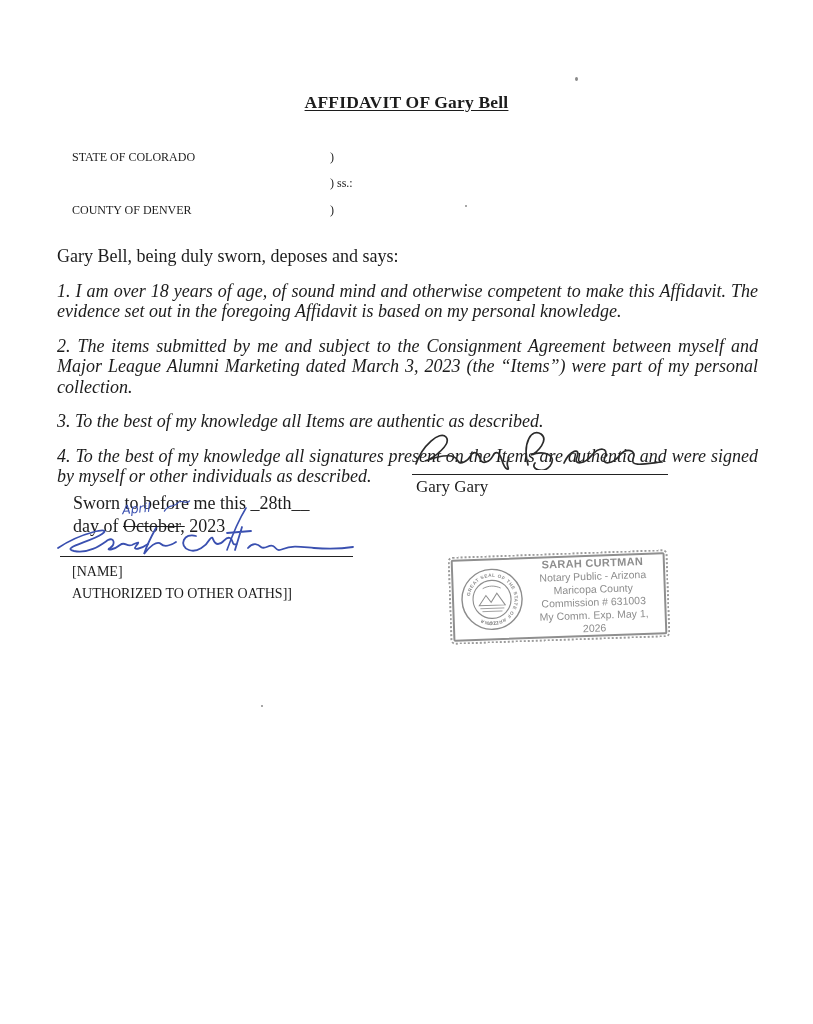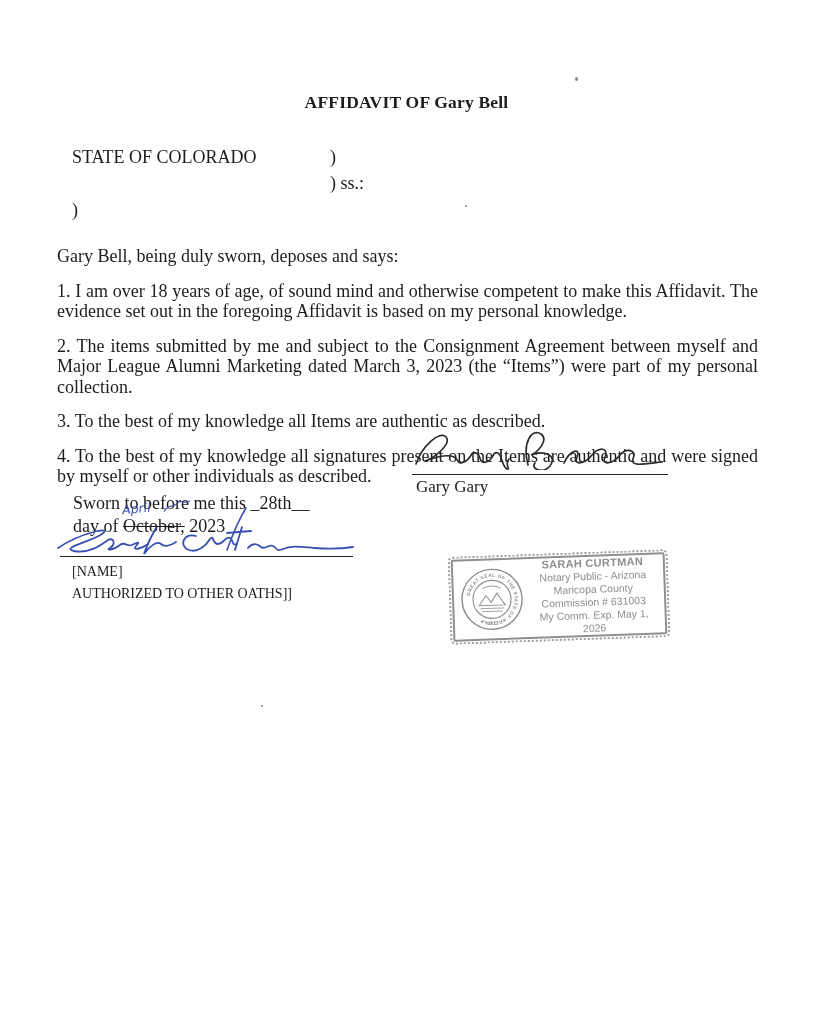--- a/index.html
+++ b/index.html
@@ -4,27 +4,27 @@
 <style>
   html,body{margin:0;padding:0;}
   body{
     width:813px;height:1024px;background:#ffffff;position:relative;
     font-family:"Liberation Serif", serif;color:#1c1c1c;overflow:hidden;
   }
   .title{
     position:absolute;top:92px;left:0;width:100%;text-align:center;
     font-weight:bold;font-size:17.5px;letter-spacing:.2px;
   }
-  .title span{text-underline-offset:2px;}
-  .venue{position:absolute;top:144px;left:72px;font-size:18px;}
+  .title span{text-decoration:underline;text-underline-offset:2px;}
+  .venue{position:absolute;top:144px;left:72px;font-size:12px;}
   .venue-row{display:flex;height:26.5px;align-items:center;}
   .venue-label{width:258px;}
   .venue-paren{width:60px;}
   .bodytext{position:absolute;left:57px;top:246px;width:701px;font-size:18px;line-height:20.5px;}
-  .para{margin:0 0 14px 0;text-align:justify;}
+  .para{margin:0 0 14px 0;text-align:justify;font-style:italic;}
   .intro{margin:0 0 14px 0;}
   
   .affiant-sig{position:absolute;left:412px;top:424px;width:258px;}
   .sig-line-black{border-bottom:1.6px solid #222;width:256px;}
   .affiant-name{font-size:17px;margin-top:2px;padding-left:4px;}
   
   .jurat{position:absolute;left:73px;top:492px;font-size:18px;line-height:23px;}
   .struck{text-decoration:line-through;}
   .handwrite{
     position:absolute;left:122px;top:501px;color:#3a50b0;font-size:12.5px;
@@ -56,20 +56,21 @@
 <div class="venue">
   <div class="venue-row">
     <span class="venue-label">STATE OF COLORADO</span>
     <span class="venue-paren">)</span>
   </div>
   <div class="venue-row">
     <span class="venue-label"></span>
     <span class="venue-paren">) ss.:</span>
   </div>
   <div class="venue-row">
+    <span class="venue-label">COUNTY OF DENVER</span>
     <span class="venue-paren">)</span>
   </div>
 </div>
 
 <div class="bodytext">
   <p class="intro">Gary Bell, being duly sworn, deposes and says:</p>
   <p class="para">1. I am over 18 years of age, of sound mind and otherwise competent to make this Affidavit. The evidence set out in the foregoing Affidavit is based on my personal knowledge.</p>
   <p class="para">2. The items submitted by me and subject to the Consignment Agreement between myself and Major League Alumni Marketing dated March 3, 2023 (the “Items”) were part of my personal collection.</p>
   <p class="para">3. To the best of my knowledge all Items are authentic as described.</p>
   <p class="para">4. To the best of my knowledge all signatures present on the Items are authentic and were signed by myself or other individuals as described.</p>

